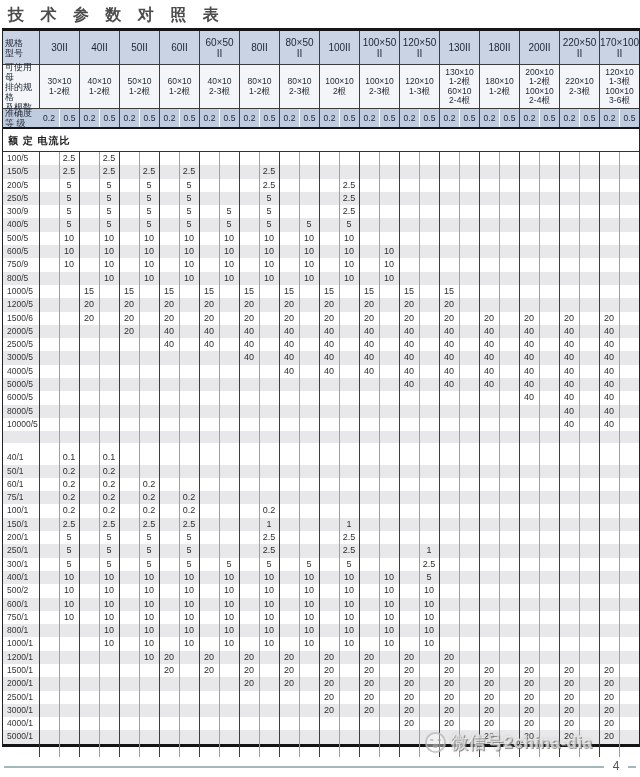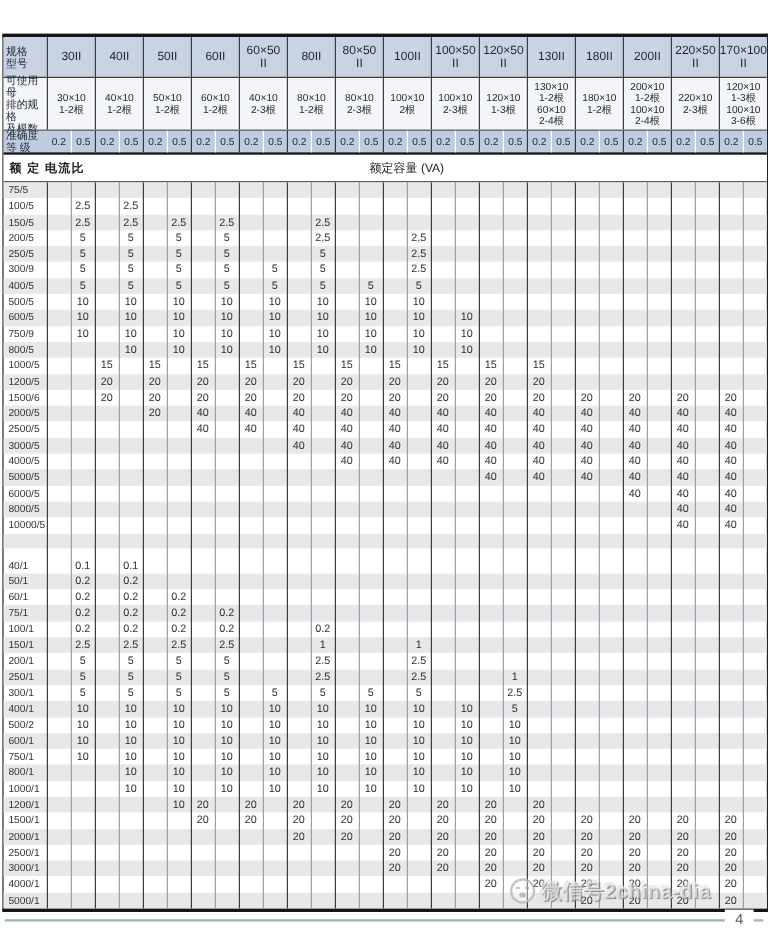--- a/index.html
+++ b/index.html
@@ -51,20 +51,21 @@
            text-shadow:1px 1px 0 rgba(120,120,120,0.75),-1px -1px 0 rgba(225,225,225,0.55),0 0 3px rgba(150,150,150,0.5);}
   
   #footer-line{position:absolute;left:4px;top:766px;width:632px;height:2px;background:#a3b8bd;}
   #page-num{position:absolute;left:604px;top:758px;width:24px;height:16px;line-height:16px;
             background:#fff;color:#555;font-size:12px;text-align:center;z-index:2;}
 </style>
 </head>
 <body>
 
 <div id="page">
+  <div id="title">技 术 参 数 对 照 表</div>
 
   <div id="tbl">
     <div class="hrow" id="row-models">
       <div class="corner">
           <div>规格</div>
           <div>型号</div>
         </div>
     <div class="mcell">
           <div>30II</div>
         </div>
@@ -221,26 +222,22 @@
         <div class="acell wsep">0.5</div>
         <div class="acell dsep">0.2</div>
         <div class="acell wsep">0.5</div>
         <div class="acell dsep">0.2</div>
         <div class="acell wsep">0.5</div>
         <div class="acell dsep">0.2</div>
         <div class="acell wsep">0.5</div>
       </div>
     <div class="hrow" id="row-ratio">
       <div id="ratio-label">额  定  电流比</div>
-      <div id="capacity-label">额定容量 (VA)</div>
     </div>
     <div id="body">
-        <div class="drow stripe">
-          <span class="rlabel">75/5</span>
-        </div>
         <div class="drow">
           <span class="rlabel">100/5</span>
           <span class="vcell" style="left: 56px;">2.5</span>
           <span class="vcell" style="left: 96px;">2.5</span>
         </div>
         <div class="drow stripe">
           <span class="rlabel">150/5</span>
           <span class="vcell" style="left: 56px;">2.5</span>
           <span class="vcell" style="left: 96px;">2.5</span>
           <span class="vcell" style="left: 136px;">2.5</span>

